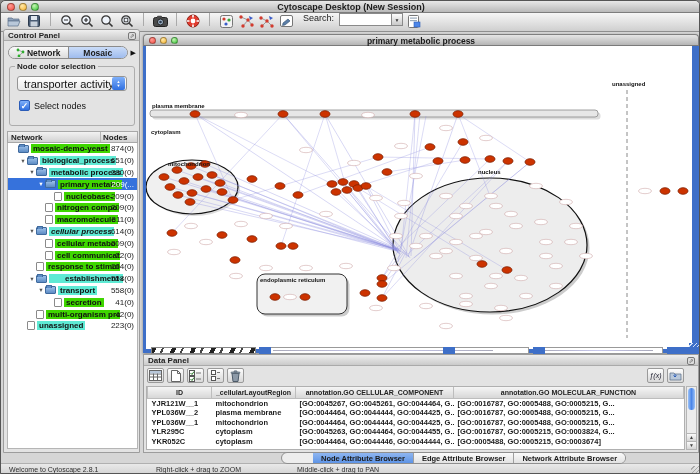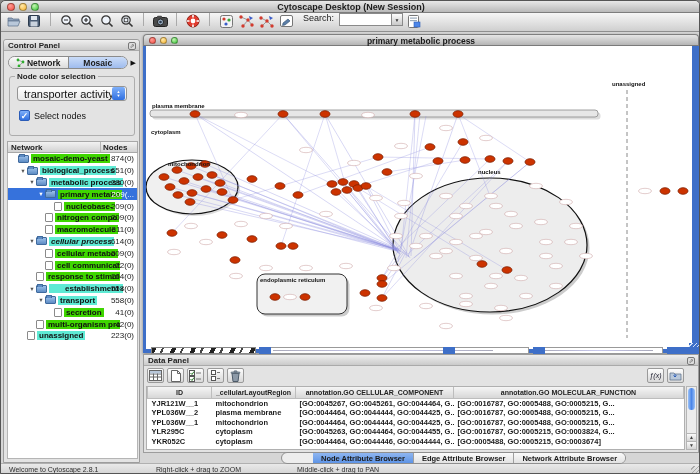--- a/index.html
+++ b/index.html
@@ -15,21 +15,21 @@
   .title-text{position:absolute;left:0;right:0;top:1px;text-align:center;font-size:9px;font-weight:bold;color:#1c1c1c;}
   
   .toolbar{position:absolute;left:0;top:12px;width:700px;height:19px;background:linear-gradient(#f6f6f6,#cfcfcf);border-bottom:1px solid #8f8f8f;display:flex;align-items:flex-start;padding:0 4px;gap:2px;}
   .tbtn{width:18px;height:16px;display:flex;align-items:center;justify-content:center;}
   .tsep{width:1px;height:13px;background:#aaa;margin:0 5px;}
   .search-label{font-size:9px;color:#222;margin:0 3px 0 6px;}
   .search-combo{display:flex;align-items:center;height:13px;}
   .search-input{width:52px;height:13px;border:1px solid #8a8a8a;border-right:none;font-size:8px;padding:0 2px;background:#fff;outline:none;}
   .search-arrow{width:12px;height:13px;background:linear-gradient(#fdfdfd,#c9c9c9);border:1px solid #8a8a8a;font-size:5px;display:flex;align-items:center;justify-content:center;color:#333;}
   
-  .control-panel{position:absolute;left:2px;top:38px;width:137px;height:424px;background:#e3e3e3;border:1px solid #9d9d9d;border-radius:3px 3px 0 0;}
+  .control-panel{position:absolute;left:2px;top:28px;width:137px;height:424px;background:#e3e3e3;border:1px solid #9d9d9d;border-radius:3px 3px 0 0;}
   .panel-head{position:relative;height:11px;background:linear-gradient(#efefef,#cacaca);border-bottom:1px solid #aaa;border-radius:3px 3px 0 0;}
   .panel-head .ph-label{position:absolute;left:4px;top:1px;font-size:8px;font-weight:bold;color:#222;}
   .float-ic{position:absolute;right:3px;top:2px;width:8px;height:8px;border:1px solid #777;border-radius:2px;font-size:6px;line-height:6px;text-align:center;color:#555;background:#ddd;}
   .cp-tabs{position:absolute;left:4px;top:15px;width:128px;height:15px;display:flex;align-items:center;}
   .seg{display:flex;border:1px solid #8b8b8b;border-radius:8px;overflow:hidden;height:13px;flex:1;background:#e8e8e8;}
   .seg-tab{flex:1;display:flex;align-items:center;justify-content:center;gap:2px;font-size:8.5px;font-weight:bold;color:#1b1b1b;background:linear-gradient(#fafafa,#dcdcdc);}
   .seg-tab.sel{background:linear-gradient(#cadcf8,#9fbcee);border-left:1px solid #8b8b8b;}
   .cp-arrow{width:8px;font-size:7px;color:#111;text-align:right;}
   .groupbox{position:absolute;left:5px;top:36px;width:126px;height:60px;border:1px solid #adadad;border-radius:3px;}
   .gb-title{position:absolute;left:5px;top:-5px;background:#e3e3e3;padding:0 2px;font-size:8px;font-weight:bold;color:#222;}

